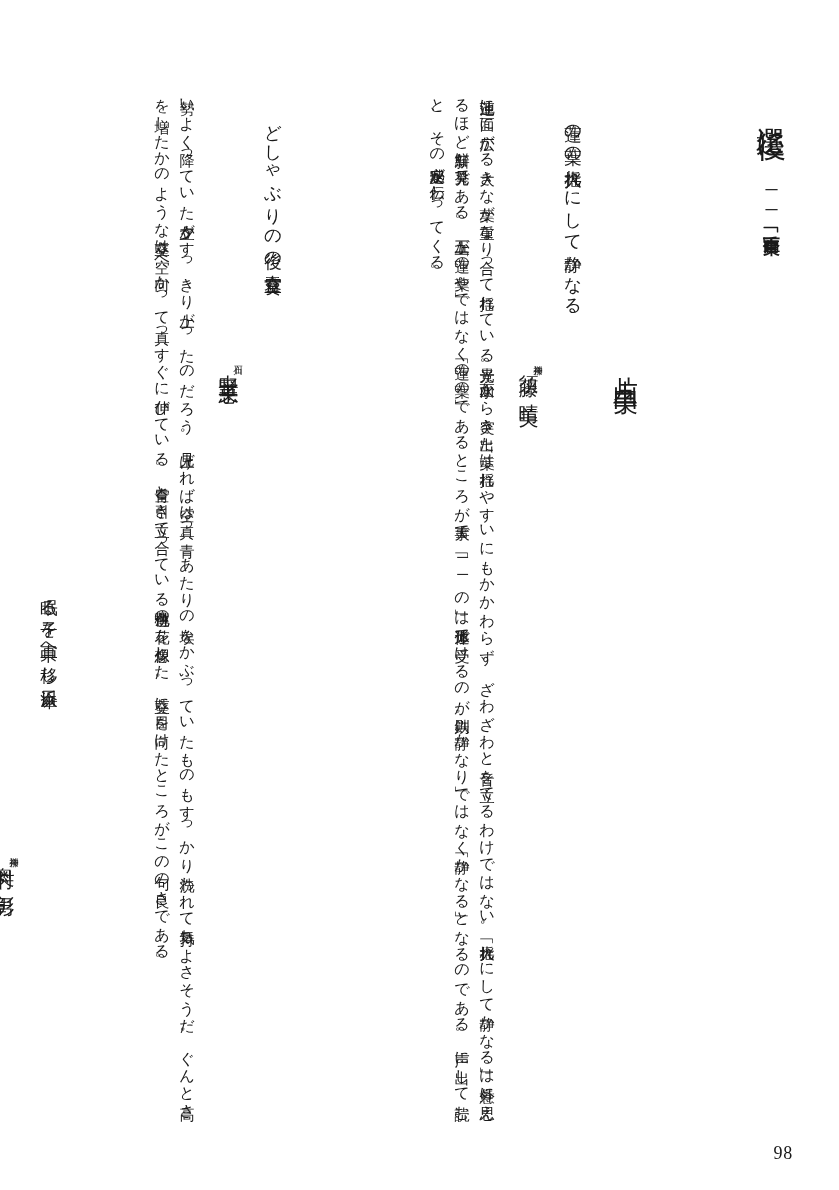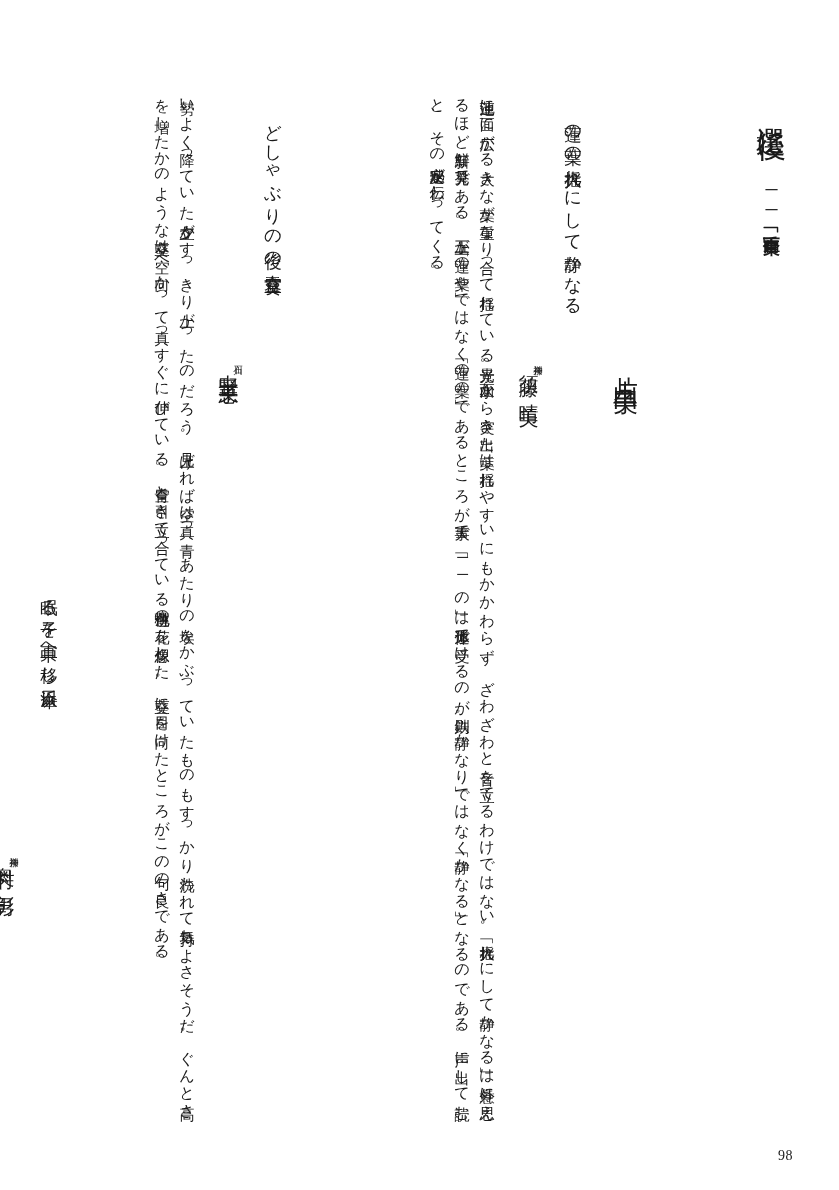--- a/index.html
+++ b/index.html
@@ -95,21 +95,21 @@
     display: inline-block;
     height: 1056px;
     vertical-align: top;
     box-sizing: border-box;
   }
 
   .pagenum {
     position: absolute;
     right: 46px;
     bottom: 26px;
-    font-size: 14px;
+    font-size: 18px;
     writing-mode: horizontal-tb;
     color: #1a1a1a;
     letter-spacing: 0.04em;
   }
 </style>
 </head>
 <body>
 
 <div class="page">
 

